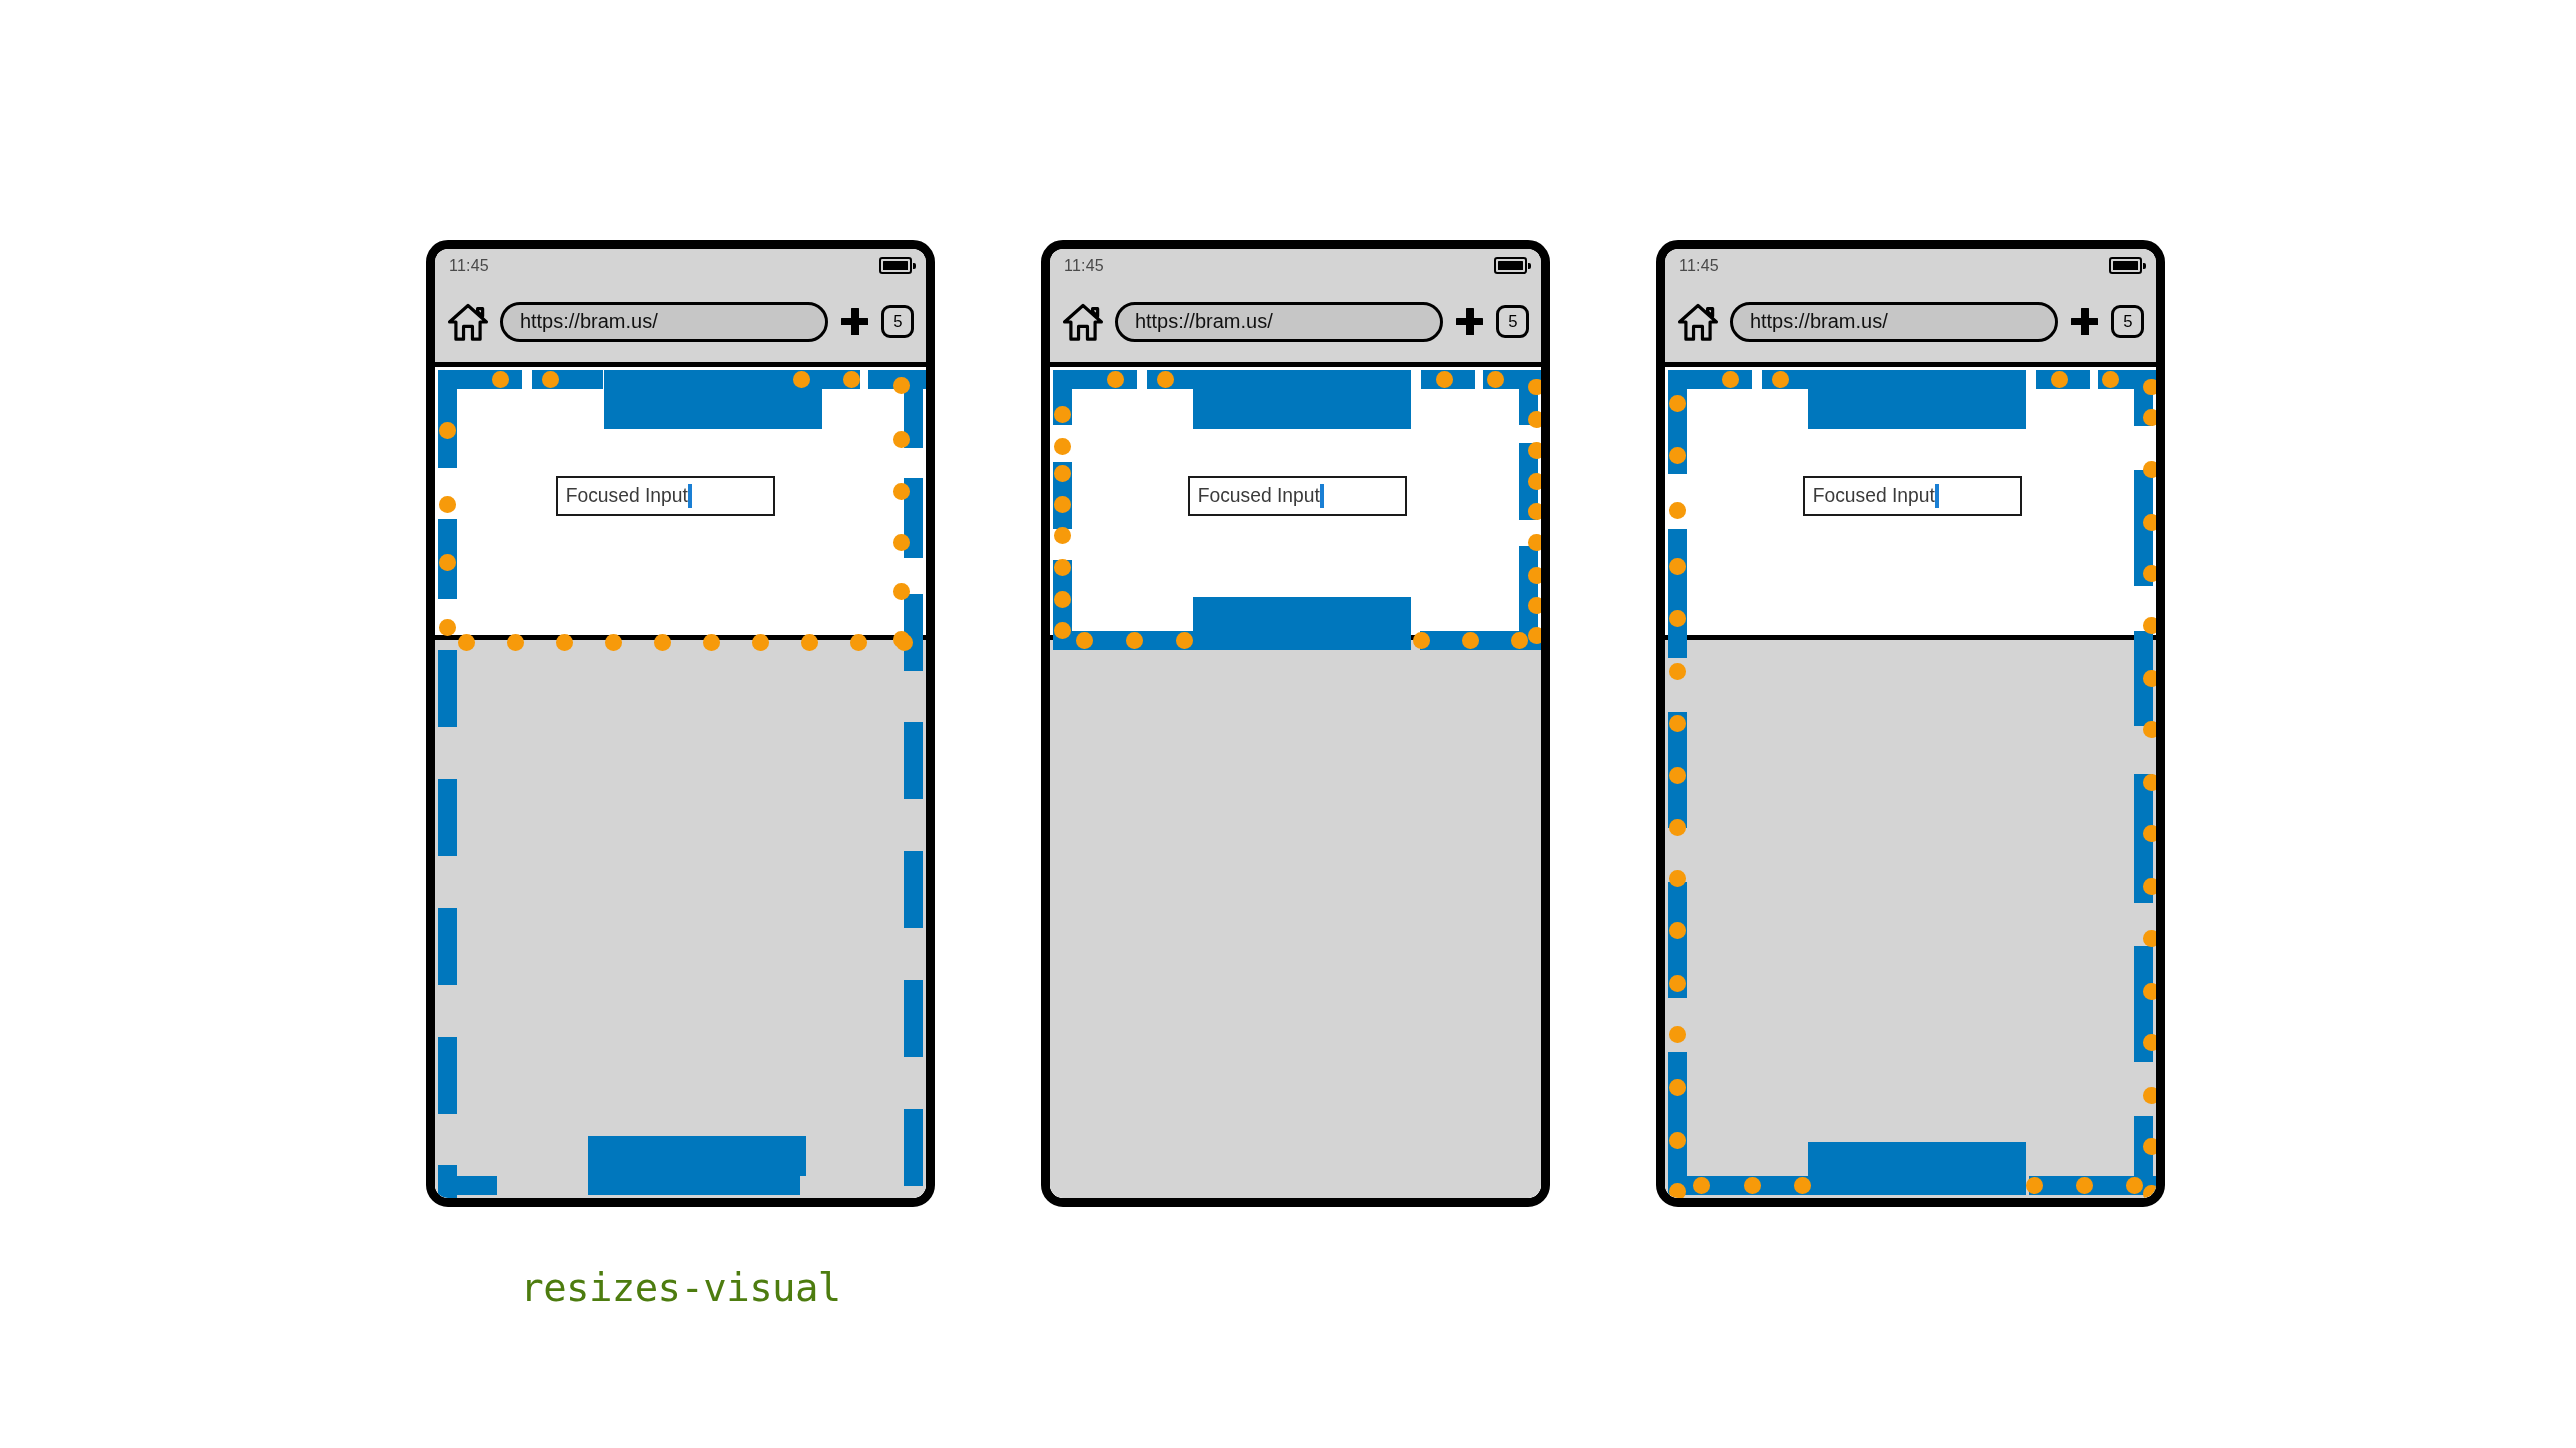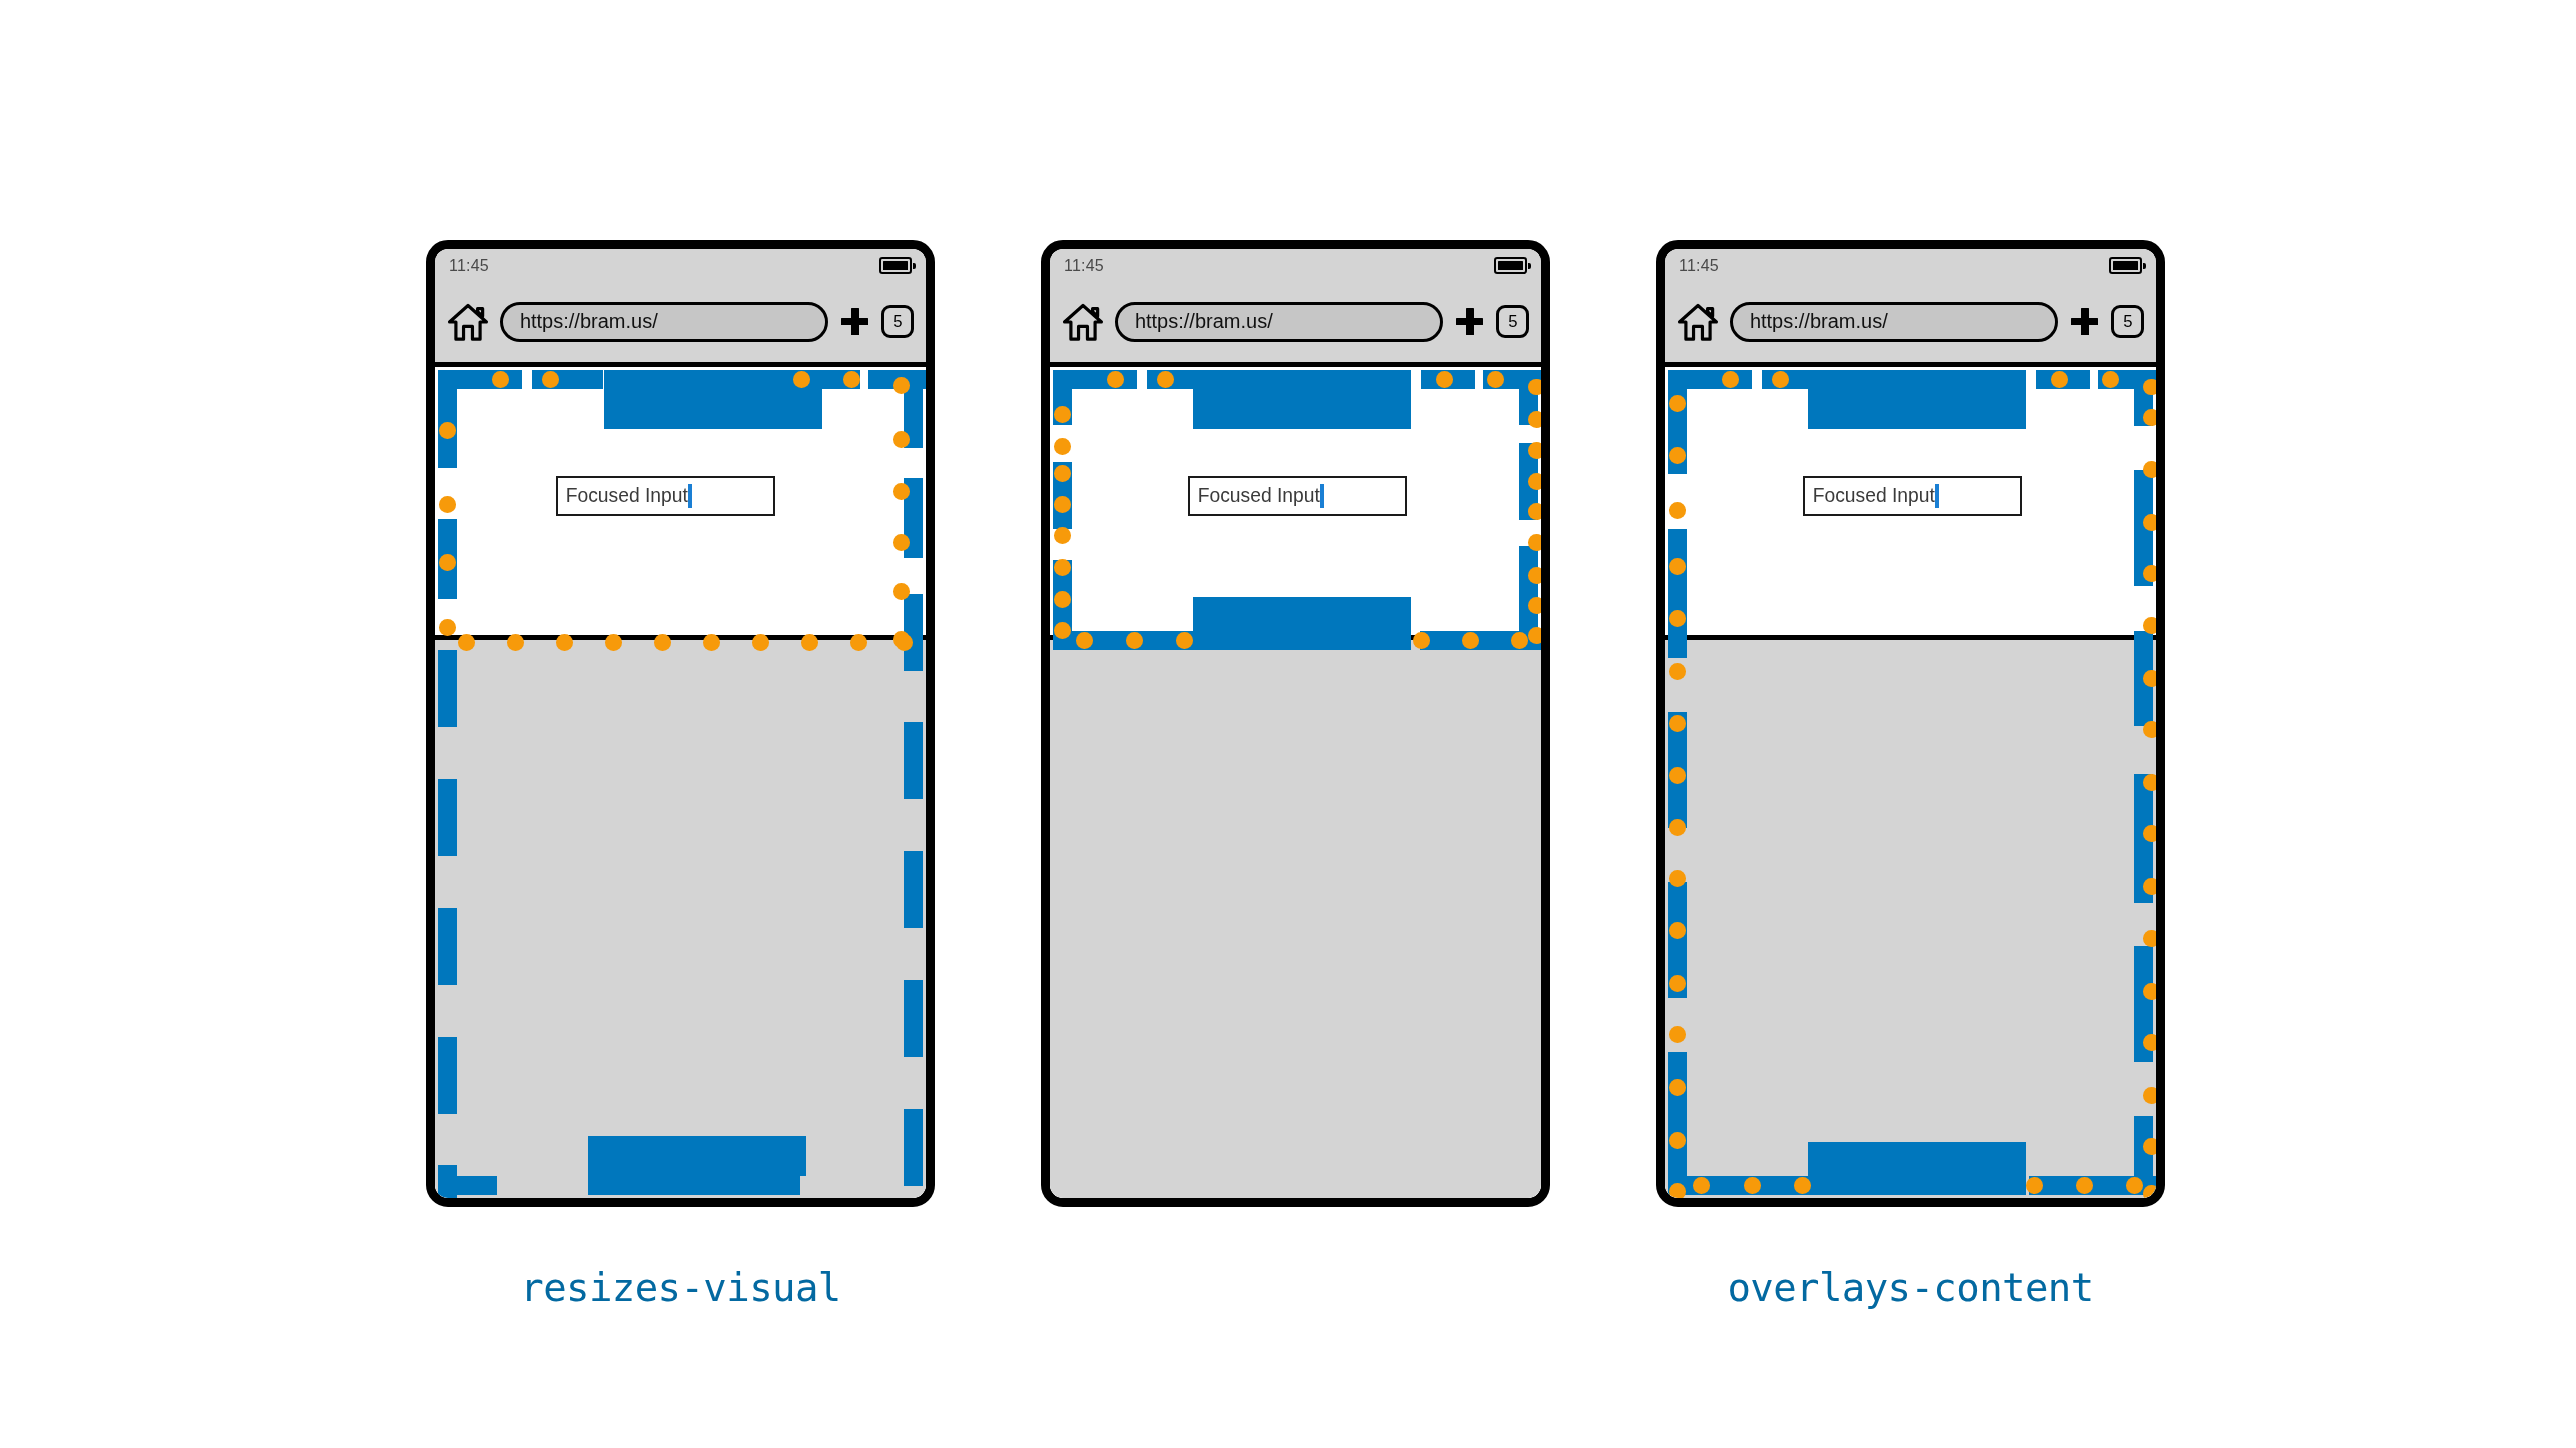--- a/index.html
+++ b/index.html
@@ -109,21 +109,21 @@
     padding:0 7.7px;box-sizing:border-box;
     height:40px;width:219px;
   }
   .focused-input .txt{font-size:19.3px;color:#3b3b3b;white-space:nowrap;}
   .caret{display:inline-block;width:3.2px;height:24.5px;background:#1a7fd4;margin-left:0.6px;}
 
   
   .caption{
     position:absolute;top:1265px;
     font-family:"DejaVu Sans Mono","Liberation Mono",monospace;
-    font-size:39px;color:#0369a1;text-align:center;width:509px;
+    font-size:39px;color:#4d7c0f;text-align:center;width:509px;
     letter-spacing:-0.6px;
   }
   .caption.c1{left:426px;}
   .caption.c2{left:1041px;}
   .caption.c3{left:1656px;}
 </style>
 </head>
 <body>
 
 <div class="stage">
@@ -392,16 +392,15 @@
 
         <div class="focused-input" style="left:138px;top:109px;">
           <span class="txt" title="Focused Input">Focused Input</span>
             <span class="caret"></span>
         </div>
       </div>
     </div>
   </div>
 
   <div class="caption c1">resizes-visual</div>
-  <div class="caption c3">overlays-content</div>
 
 </div>
 
 
 </body></html>

